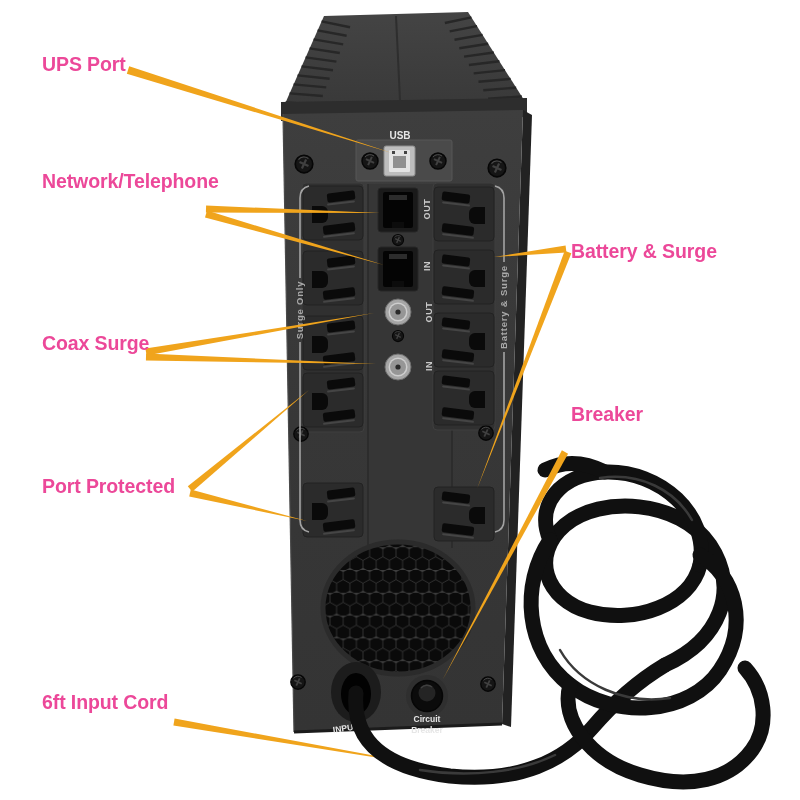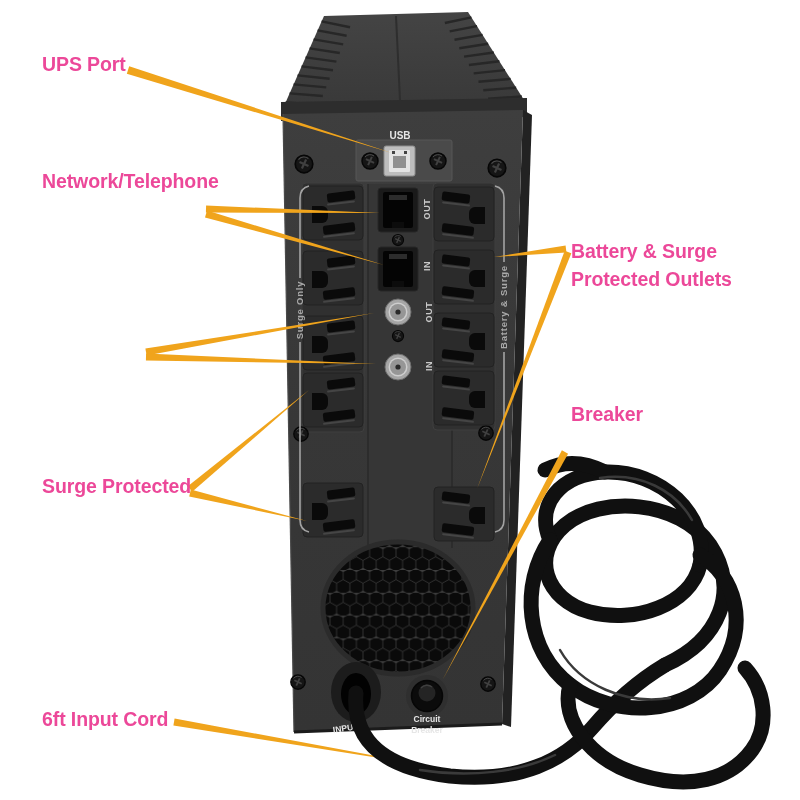--- a/index.html
+++ b/index.html
@@ -228,32 +228,32 @@
 
 <div class="callout" style="left:42px;top:50px">
   <div>UPS Port</div>
 </div>
 
 <div class="callout" style="left:42px;top:167px">
   <div>Network/Telephone</div>
 </div>
 
 <div class="callout" style="left:42px;top:329px">
+  <div>Coax Surge</div>
 </div>
 
 <div class="callout" style="left:42px;top:472px">
-  <div>Surge Protected</div>
-</div>
-
-<div class="callout" style="left:42px;top:705px">
+  <div>Port Protected</div>
+</div>
+
+<div class="callout" style="left:42px;top:688px">
   <div>6ft Input Cord</div>
 </div>
 
 <div class="callout" style="left:571px;top:237px">
   <div>Battery &amp; Surge</div>
-  <div>Protected Outlets</div>
 </div>
 
 <div class="callout" style="left:571px;top:400px">
   <div>Breaker</div>
 </div>
 
 </div>
 
 </body></html>

